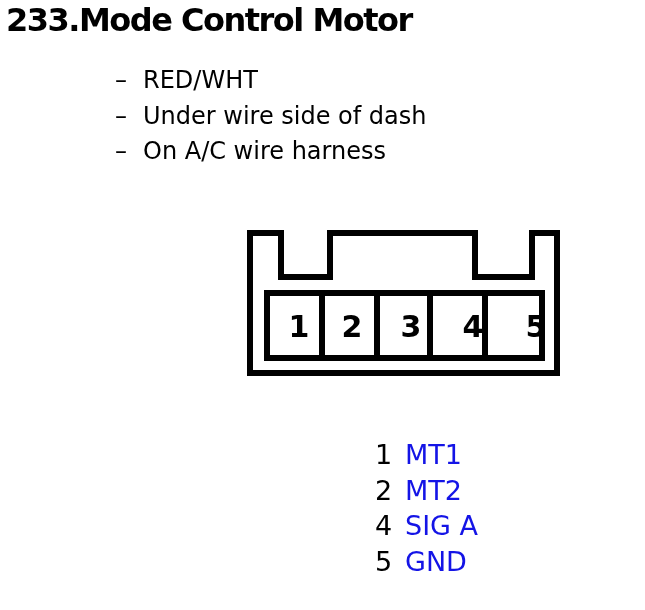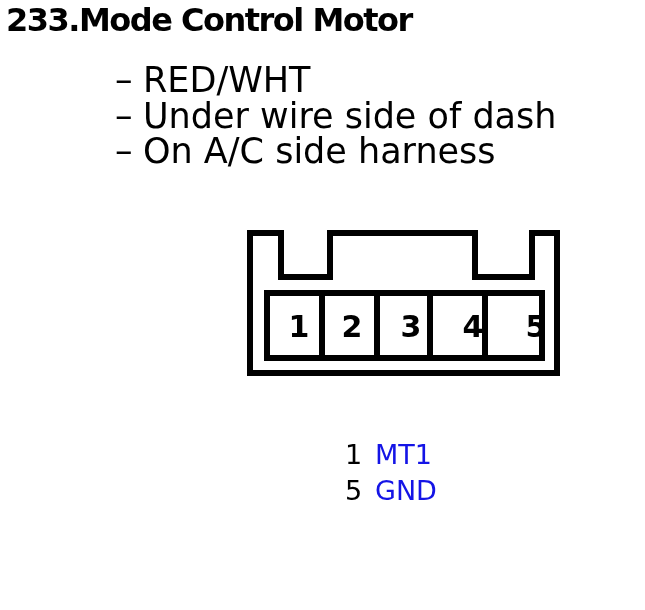--- a/index.html
+++ b/index.html
@@ -17,21 +17,21 @@
     left: 6px; top: 1px;
     font-size: 32px;
     font-weight: 700;
     letter-spacing: -1.5px;
     white-space: nowrap;
   }
 
   .notes {
     position: absolute;
     left: 115px; top: 63px;
-    font-size: 35px;
+    font-size: 24px;
     line-height: 35.7px;
   }
   .note-line { white-space: nowrap; }
   .note-marker { display: inline-block; width: 28px; }
 
   .connector {
     position: absolute;
     left: 247px; top: 230px;
     width: 316px; height: 148px;
   }
@@ -50,38 +50,38 @@
   .pin-num.p3 { left: 149px; }
   .pin-num.p4 { left: 211px; }
   .pin-num.p5 { left: 274px; }
 
   .pin-list {
     position: absolute;
     left: 345px; top: 437px;
     font-size: 27px;
     line-height: 35.6px;
   }
-  .pin-row { white-space: nowrap; }
+  .pin-row { white-space: nowrap; margin-left: 30px; }
   .pin-row .num { display: inline-block; width: 30px; color: #000000; }
   .pin-row .label { color: var(--label-color, #1414e6); }
 </style>
 </head>
 <body style="background: rgb(255, 255, 255); color: rgb(0, 0, 0);">
 
 <div class="title">233.Mode Control Motor</div>
 
 <div class="notes">
   <div class="note-line">
     <span class="note-marker">–</span><span>RED/WHT</span>
   </div>
   <div class="note-line">
     <span class="note-marker">–</span><span>Under wire side of dash</span>
   </div>
   <div class="note-line">
-    <span class="note-marker">–</span><span>On A/C side harness</span>
+    <span class="note-marker">–</span><span>On A/C wire harness</span>
   </div>
 </div>
 
 <div class="connector">
   <svg width="316" height="148" viewBox="0 0 316 148" aria-hidden="true">
     <path d="M3,3 L34,3 L34,47 L83,47 L83,3 L228,3 L228,47 L285,47 L285,3 L310,3 L310,143 L3,143 Z" fill="none" stroke="#000000" stroke-width="6" stroke-linejoin="miter"></path>
     <rect x="20" y="63" width="275" height="65" fill="none" stroke="#000000" stroke-width="6"></rect>
     <line x1="75" y1="63" x2="75" y2="128" stroke="#000000" stroke-width="6"></line>
     <line x1="130" y1="63" x2="130" y2="128" stroke="#000000" stroke-width="6"></line>
     <line x1="183" y1="63" x2="183" y2="128" stroke="#000000" stroke-width="6"></line>
@@ -92,15 +92,21 @@
   <span class="pin-num p3">3</span>
   <span class="pin-num p4">4</span>
   <span class="pin-num p5">5</span>
 </div>
 
 <div class="pin-list">
   <div class="pin-row">
     <span class="num">1</span><span class="label">MT1</span>
   </div>
   <div class="pin-row">
+    <span class="num">2</span><span class="label">MT2</span>
+  </div>
+  <div class="pin-row">
+    <span class="num">4</span><span class="label">SIG A</span>
+  </div>
+  <div class="pin-row">
     <span class="num">5</span><span class="label">GND</span>
   </div>
 </div>
 
 </body></html>

